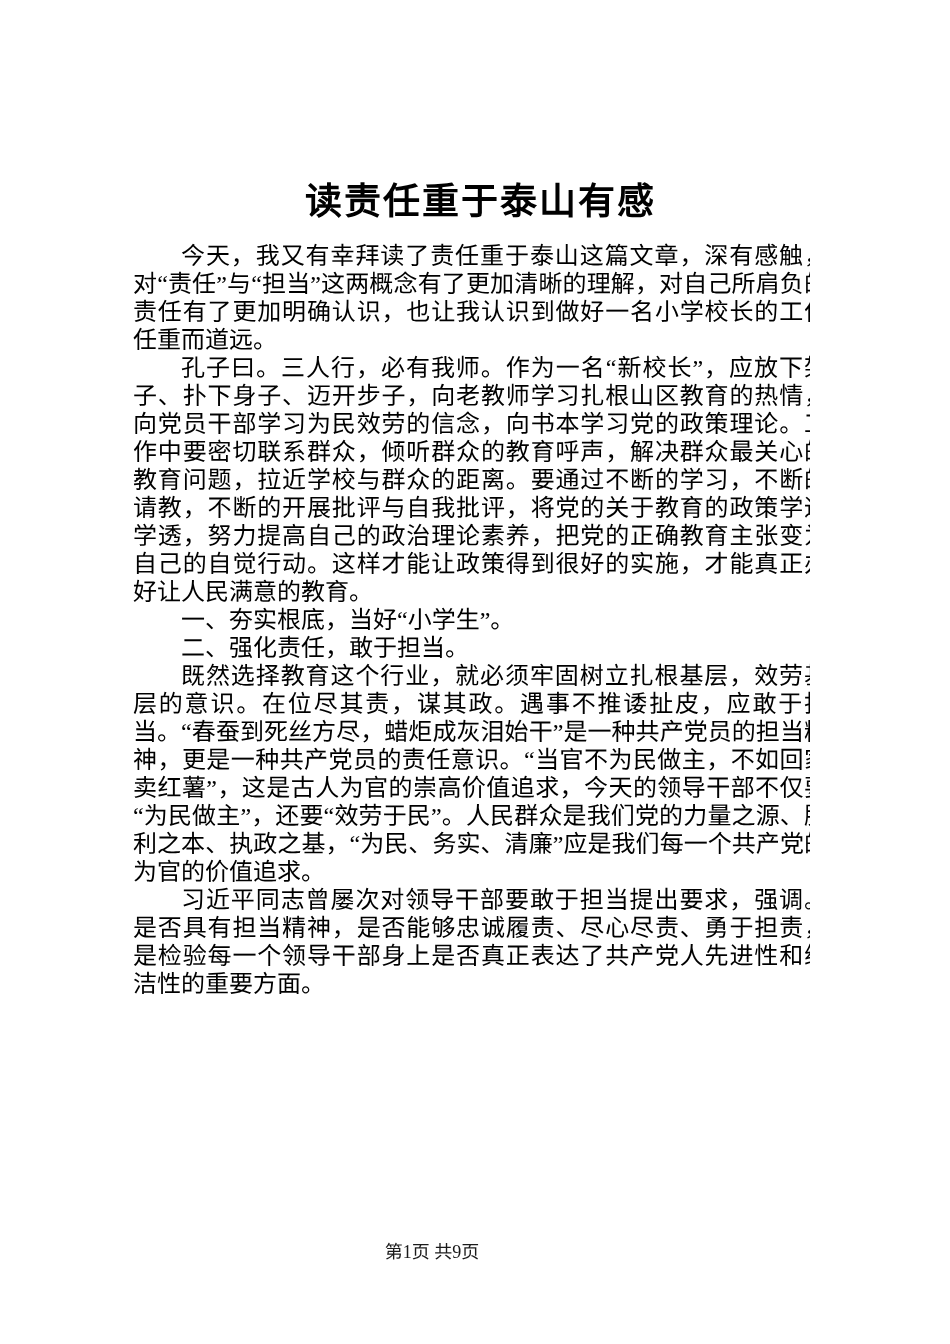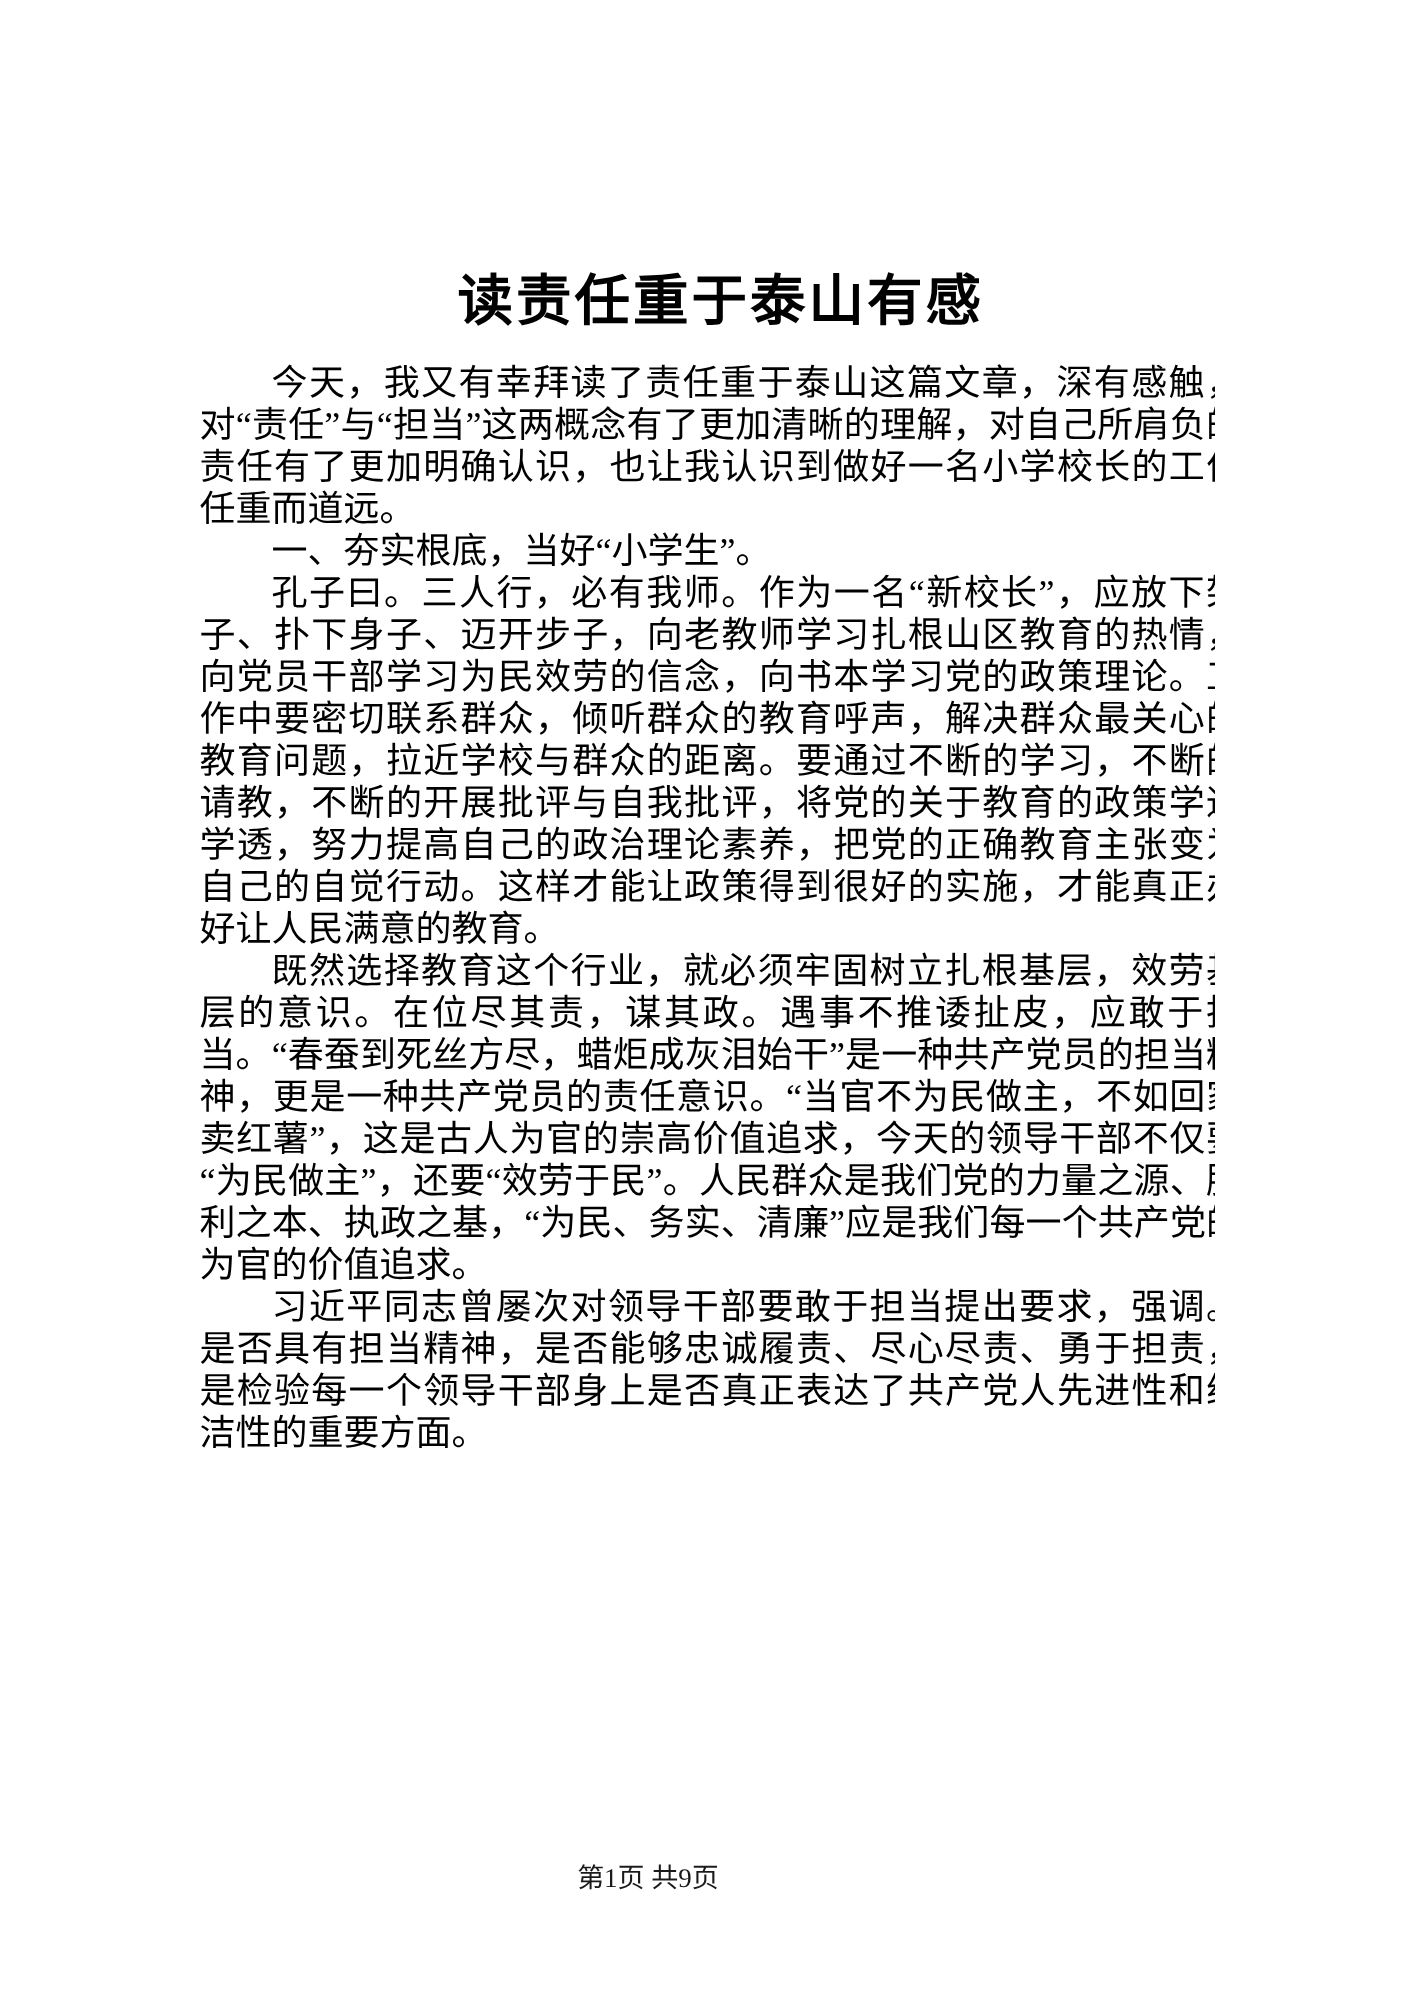--- a/index.html
+++ b/index.html
@@ -55,20 +55,21 @@
   }
 </style>
 </head>
 <body>
 
 <div class="page">
   <div class="content">
     <h1 class="doc-title">读责任重于泰山有感</h1>
     <div class="body-text">
       <p class="para">今天，我又有幸拜读了责任重于泰山这篇文章，深有感触，对“责任”与“担当”这两概念有了更加清晰的理解，对自己所肩负的责任有了更加明确认识，也让我认识到做好一名小学校长的工作任重而道远。</p>
+      <p class="para">孔子曰。三人行，必有我师。作为一名“新校长”，应放下架子、扑下身子、迈开步子，向老教师学习扎根山区教育的热情，向党员干部学习为民效劳的信念，向书本学习党的政策理论。工作中要密切联系群众，倾听群众的教育呼声，解决群众最关心的教育问题，拉近学校与群众的距离。要通过不断的学习，不断的请教，不断的开展批评与自我批评，将党的关于教育的政策学通学透，努力提高自己的政治理论素养，把党的正确教育主张变为自己的自觉行动。这样才能让政策得到很好的实施，才能真正办好让人民满意的教育。</p>
       <p class="para">一、夯实根底，当好“小学生”。</p>
-      <p class="para">孔子曰。三人行，必有我师。作为一名“新校长”，应放下架子、扑下身子、迈开步子，向老教师学习扎根山区教育的热情，向党员干部学习为民效劳的信念，向书本学习党的政策理论。工作中要密切联系群众，倾听群众的教育呼声，解决群众最关心的教育问题，拉近学校与群众的距离。要通过不断的学习，不断的请教，不断的开展批评与自我批评，将党的关于教育的政策学通学透，努力提高自己的政治理论素养，把党的正确教育主张变为自己的自觉行动。这样才能让政策得到很好的实施，才能真正办好让人民满意的教育。</p>
+      <p class="para">二、强化责任，敢于担当。</p>
       <p class="para">既然选择教育这个行业，就必须牢固树立扎根基层，效劳基层的意识。在位尽其责，谋其政。遇事不推诿扯皮，应敢于担当。“春蚕到死丝方尽，蜡炬成灰泪始干”是一种共产党员的担当精神，更是一种共产党员的责任意识。“当官不为民做主，不如回家卖红薯”，这是古人为官的崇高价值追求，今天的领导干部不仅要“为民做主”，还要“效劳于民”。人民群众是我们党的力量之源、胜利之本、执政之基，“为民、务实、清廉”应是我们每一个共产党的为官的价值追求。</p>
       <p class="para">习近平同志曾屡次对领导干部要敢于担当提出要求，强调。是否具有担当精神，是否能够忠诚履责、尽心尽责、勇于担责，是检验每一个领导干部身上是否真正表达了共产党人先进性和纯洁性的重要方面。</p>
     </div>
   </div>
   <div class="footer">第1页  共9页</div>
 </div>
 
 </body></html>

